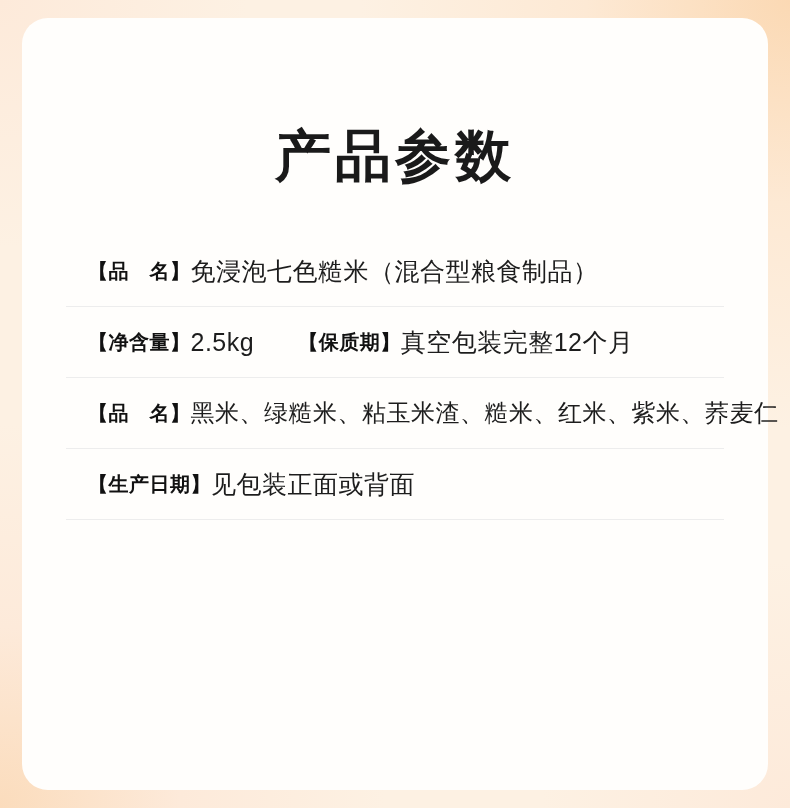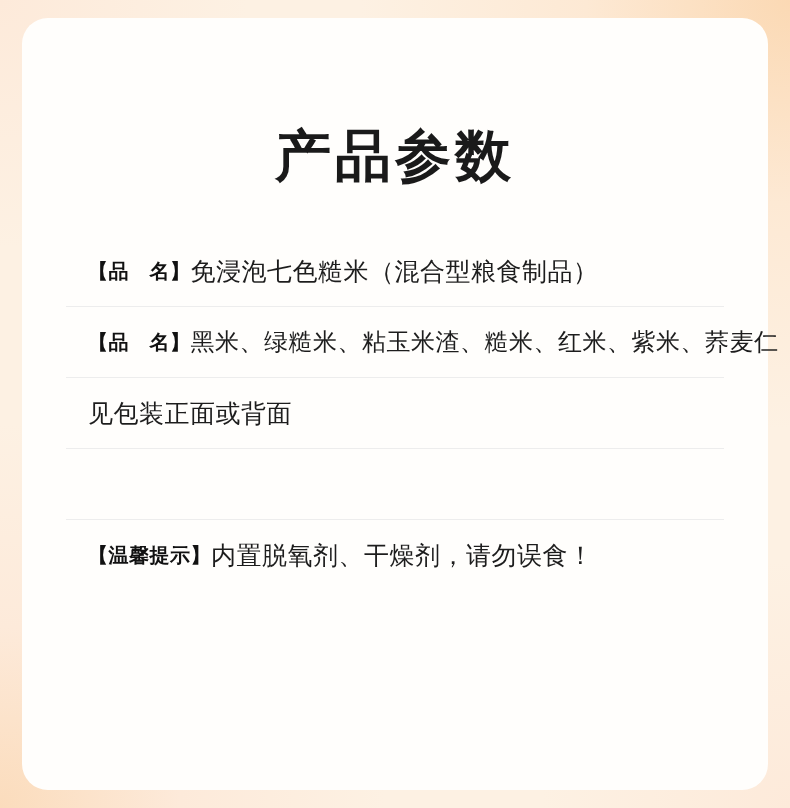--- a/index.html
+++ b/index.html
@@ -102,33 +102,37 @@
 
     <div class="title">产品参数</div>
 
     <div class="rows">
 
       <div class="row">
         <span class="label">【品　名】</span>
         <span class="value">免浸泡七色糙米（混合型粮食制品）</span>
       </div>
 
+      <div class="row">
+        <span class="label">【净含量】</span>
+        <span class="value">2.5kg</span>
+        <span class="gap"></span>
+        <span class="label">【保质期】</span>
+        <span class="value">真空包装完整12个月</span>
+      </div>
 
       <div class="row">
         <span class="label">【品　名】</span>
         <span class="value small">黑米、绿糙米、粘玉米渣、糙米、红米、紫米、荞麦仁</span>
       </div>
 
       <div class="row">
+        <span class="label">【生产日期】</span>
         <span class="value">见包装正面或背面</span>
       </div>
 
       <div class="row">
       </div>
 
-      <div class="row">
-        <span class="label">【温馨提示】</span>
-        <span class="value">内置脱氧剂、干燥剂，请勿误食！</span>
-      </div>
 
     </div>
   </div>
 </div>
 
 </body></html>

